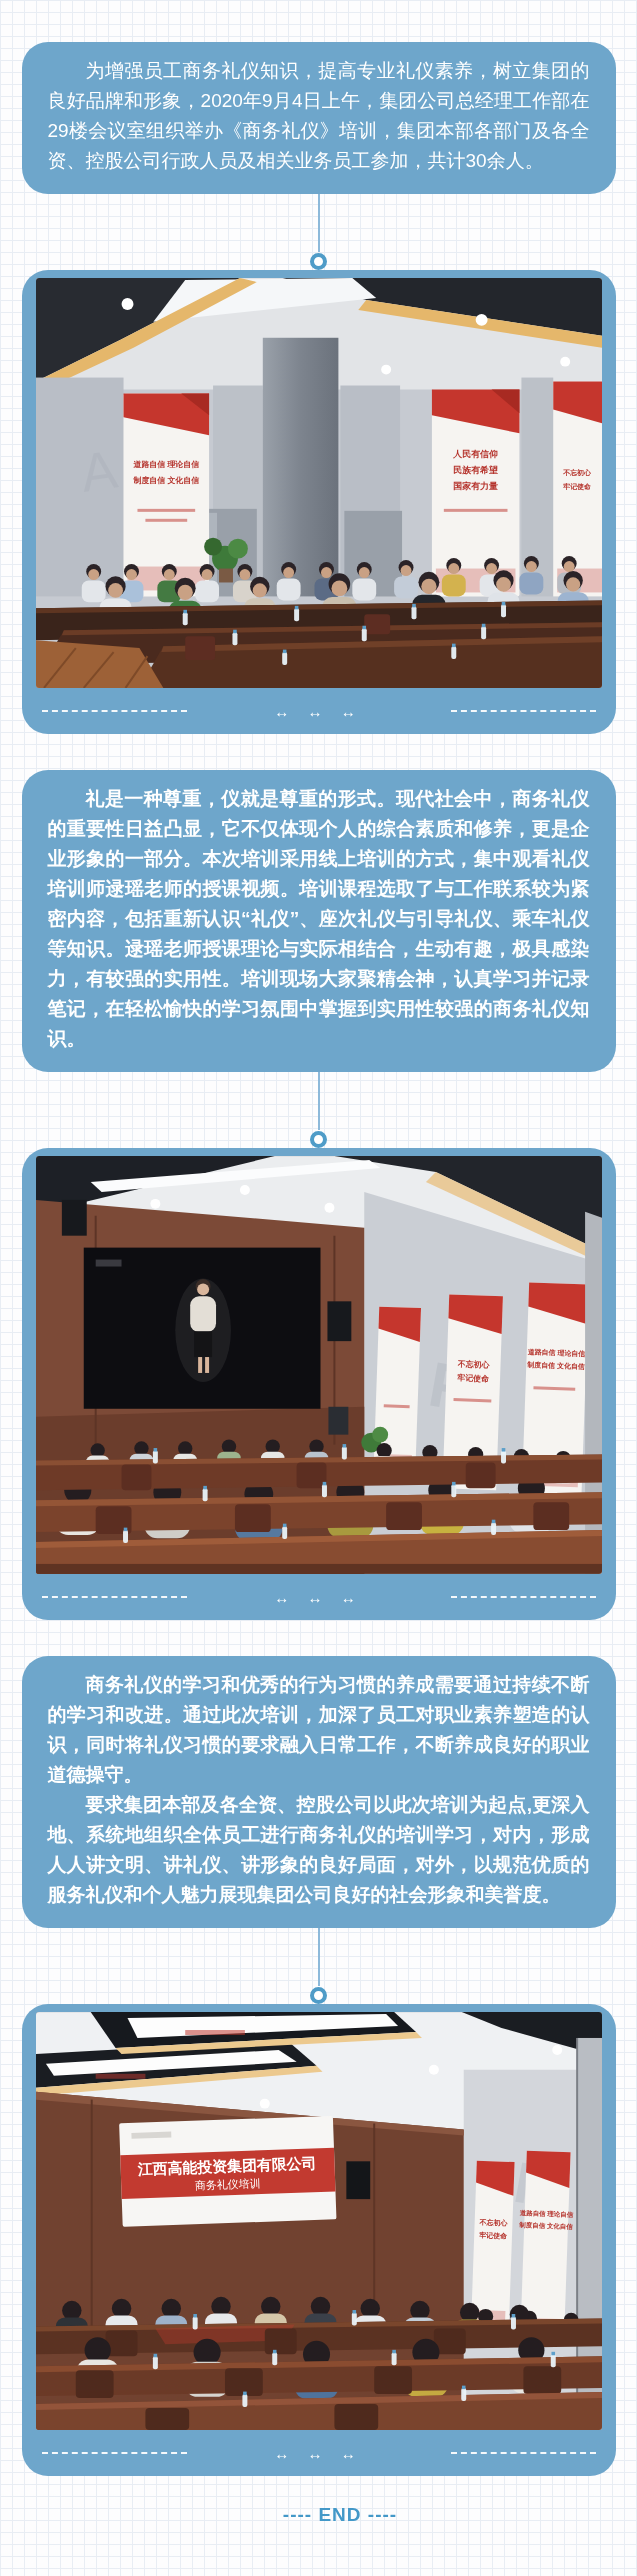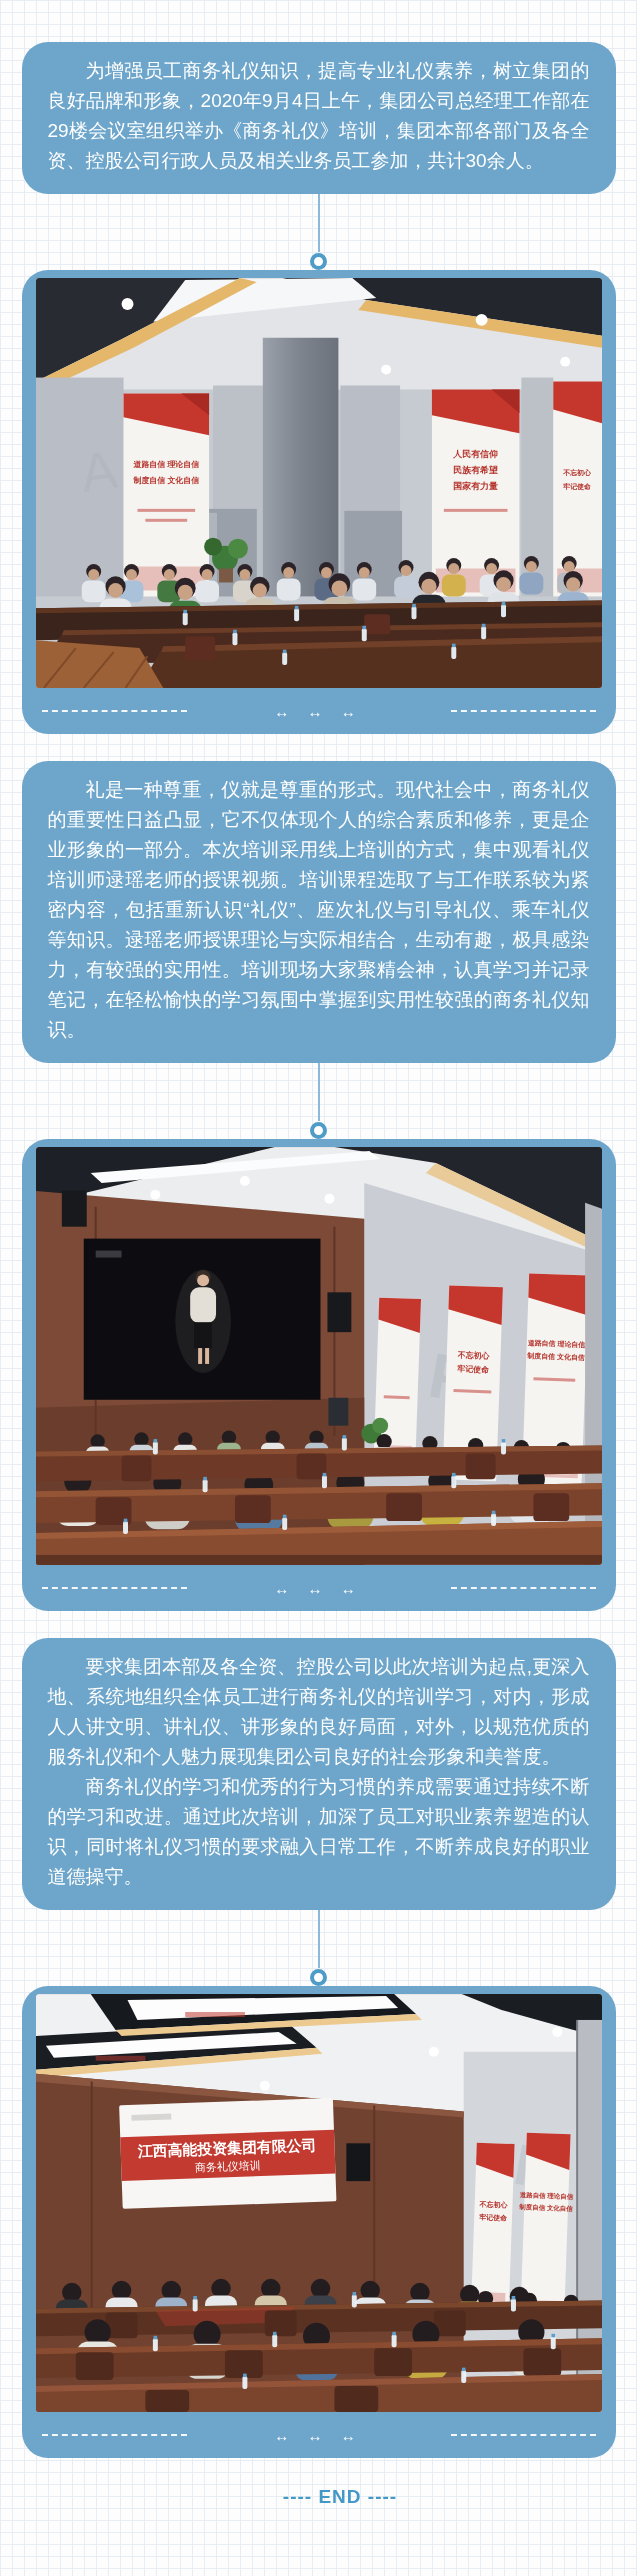--- a/index.html
+++ b/index.html
@@ -24,21 +24,21 @@
   }
   .text-card{
     padding:14px 26px 18px 26px;
     color:#ffffff;
     font-size:19px;
     line-height:30px;
     text-align:justify;
   }
   .text-card p{margin:0;text-indent:2em;}
   .text-card.first{margin-top:42px;}
-  .text-card.gap{margin-top:27px;}
+  .text-card.gap{margin-top:36px;font-weight:bold;}
   .connector{
     height:76px;
     display:flex;flex-direction:column;align-items:center;justify-content:flex-start;
   }
   .connector .line{width:2px;flex:1;background:#8cb9da;}
   .connector .ring{
     width:9px;height:9px;border:4px solid #4f9cc8;border-radius:50%;
     background:#ffffff;margin-top:1px;
   }
   .photo-card{padding:8px 14px 0 14px;}
@@ -360,22 +360,22 @@
       </svg>
     </div>
     <div class="photo-footer">
       <span class="dash"></span>
       <span class="arrows">↔ ↔ ↔</span>
       <span class="dash"></span>
     </div>
   </section>
 
   <section class="card text-card gap">
+    <p>商务礼仪的学习和优秀的行为习惯的养成需要通过持续不断的学习和改进。通过此次培训，加深了员工对职业素养塑造的认识，同时将礼仪习惯的要求融入日常工作，不断养成良好的职业道德操守。</p>
     <p>要求集团本部及各全资、控股公司以此次培训为起点,更深入地、系统地组织全体员工进行商务礼仪的培训学习，对内，形成人人讲文明、讲礼仪、讲形象的良好局面，对外，以规范优质的服务礼仪和个人魅力展现集团公司良好的社会形象和美誉度。</p>
-    <p>商务礼仪的学习和优秀的行为习惯的养成需要通过持续不断的学习和改进。通过此次培训，加深了员工对职业素养塑造的认识，同时将礼仪习惯的要求融入日常工作，不断养成良好的职业道德操守。</p>
   </section>
 
   <div class="connector">
     <div class="line"></div>
     <div class="ring"></div>
   </div>
 
   <section class="card photo-card">
     <div class="photo">
       <svg width="566" height="418" viewBox="0 0 569 420" role="img">

